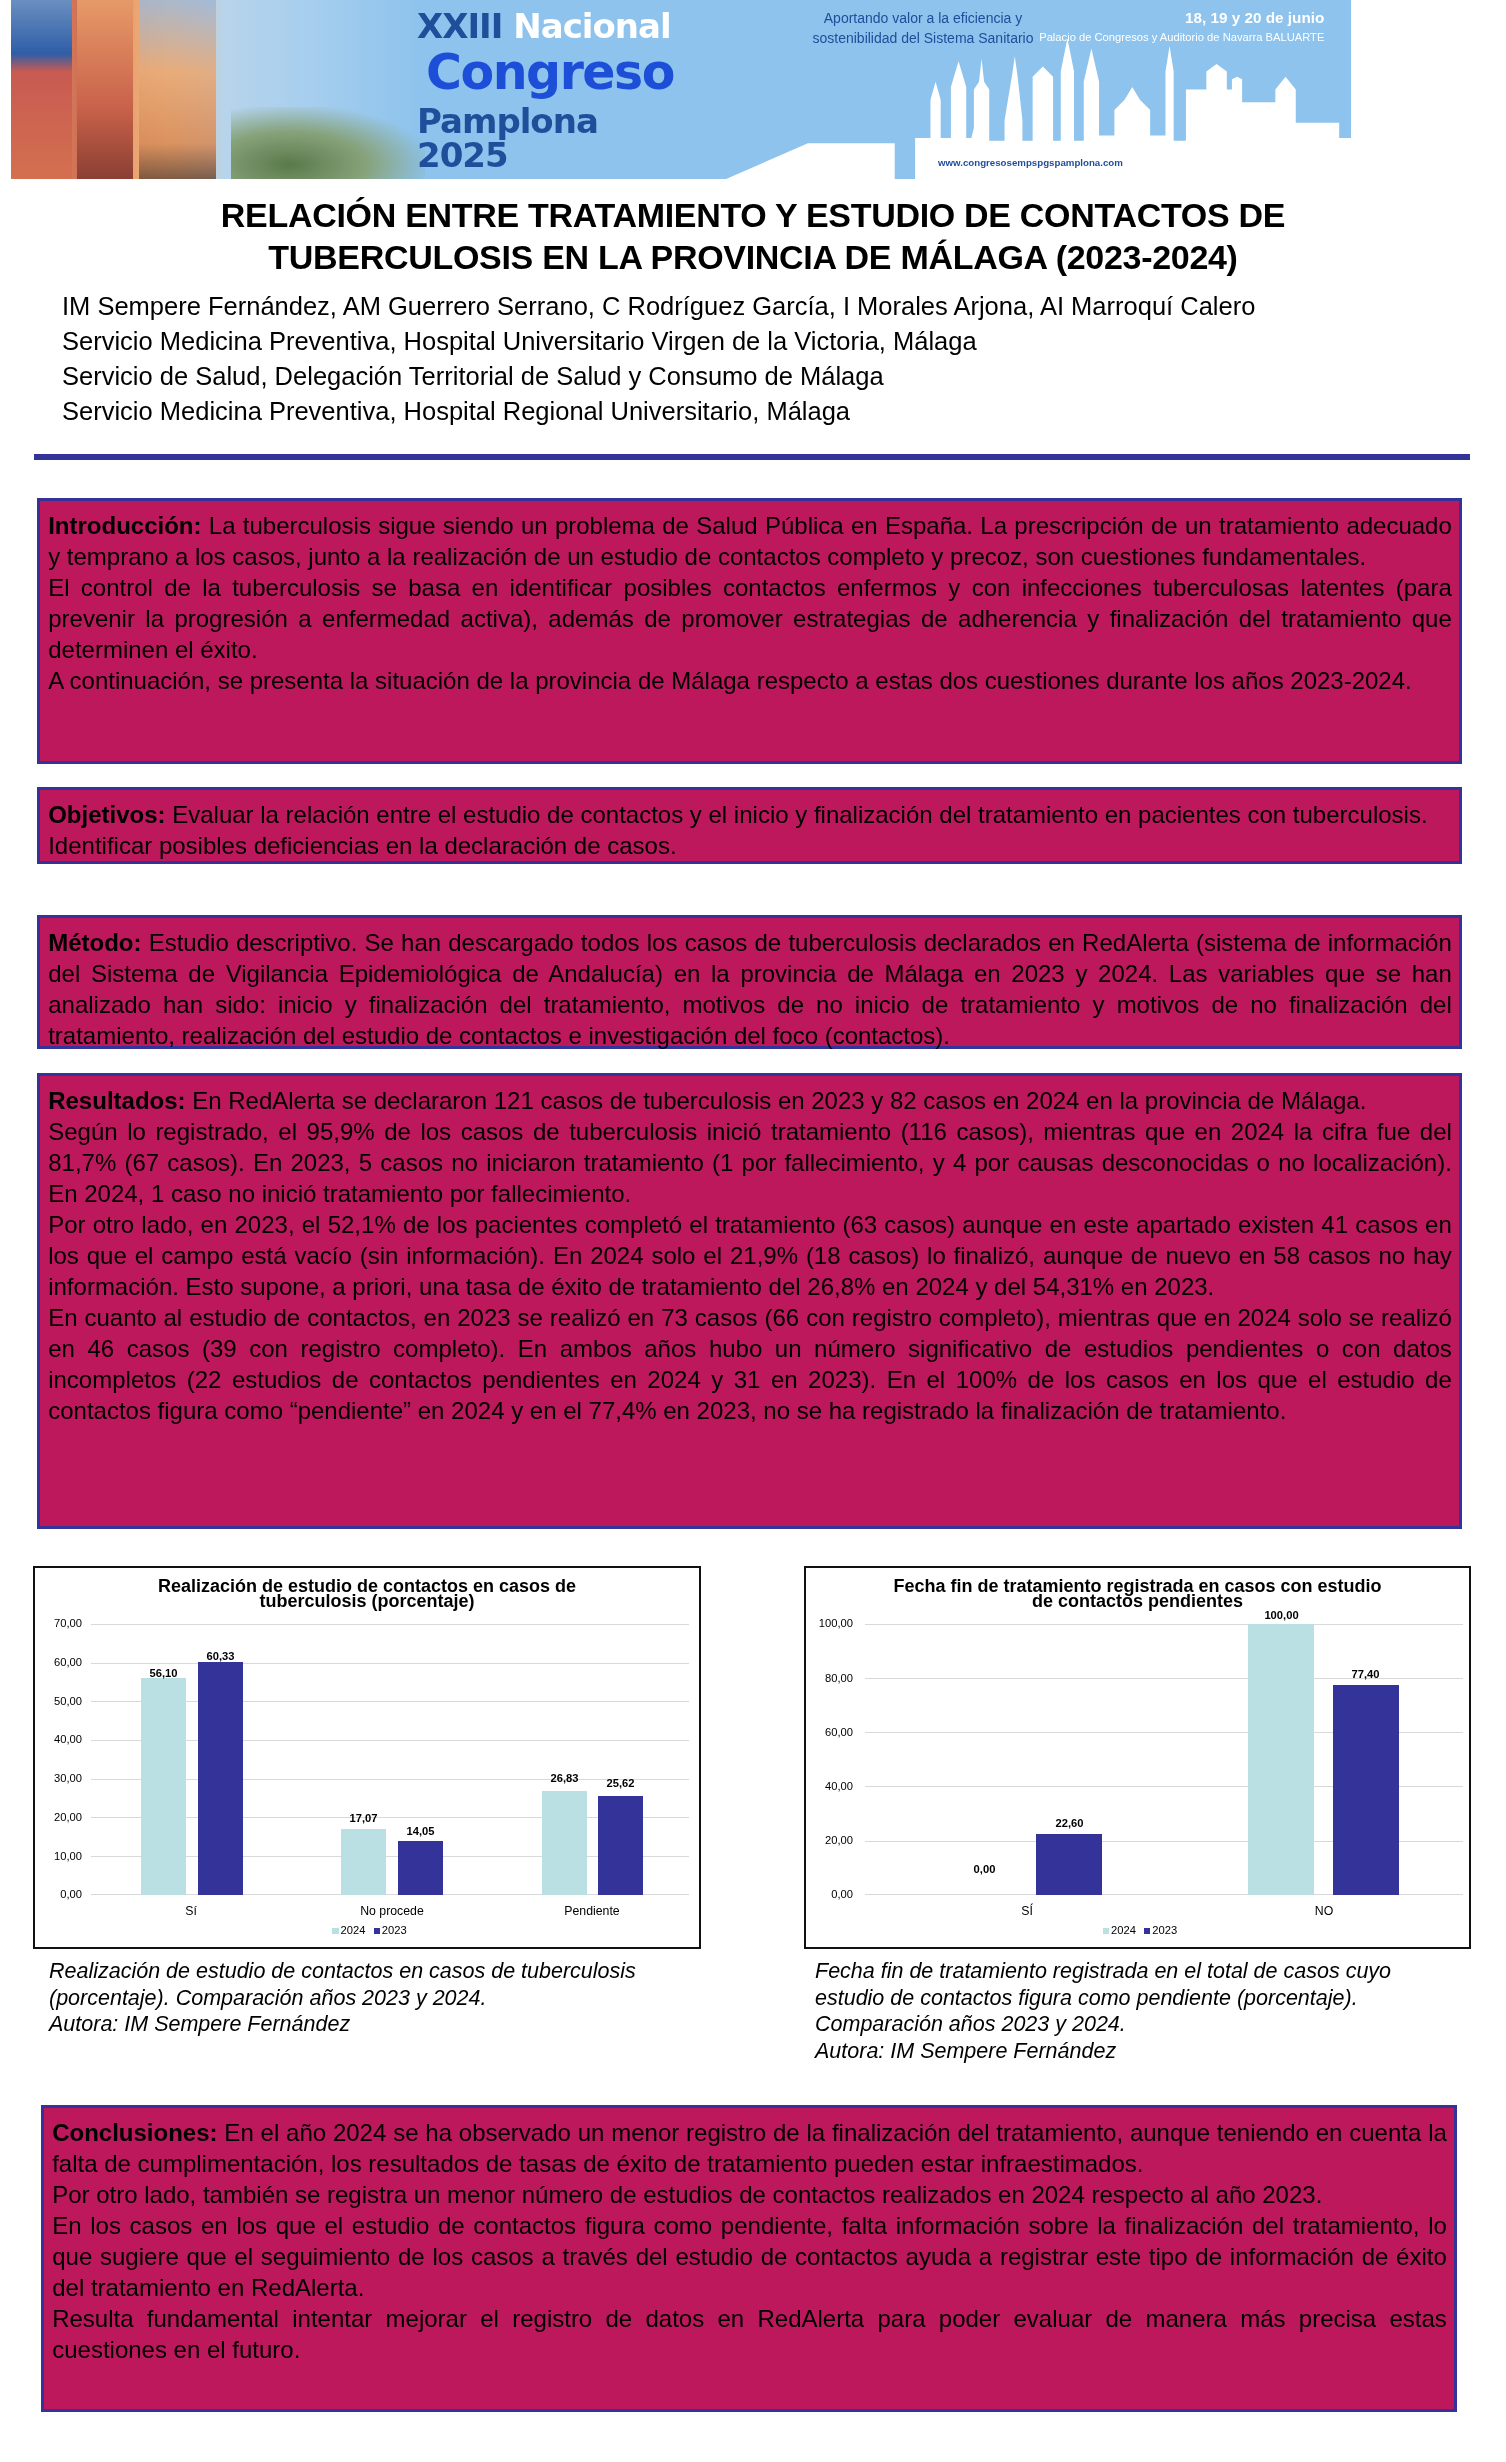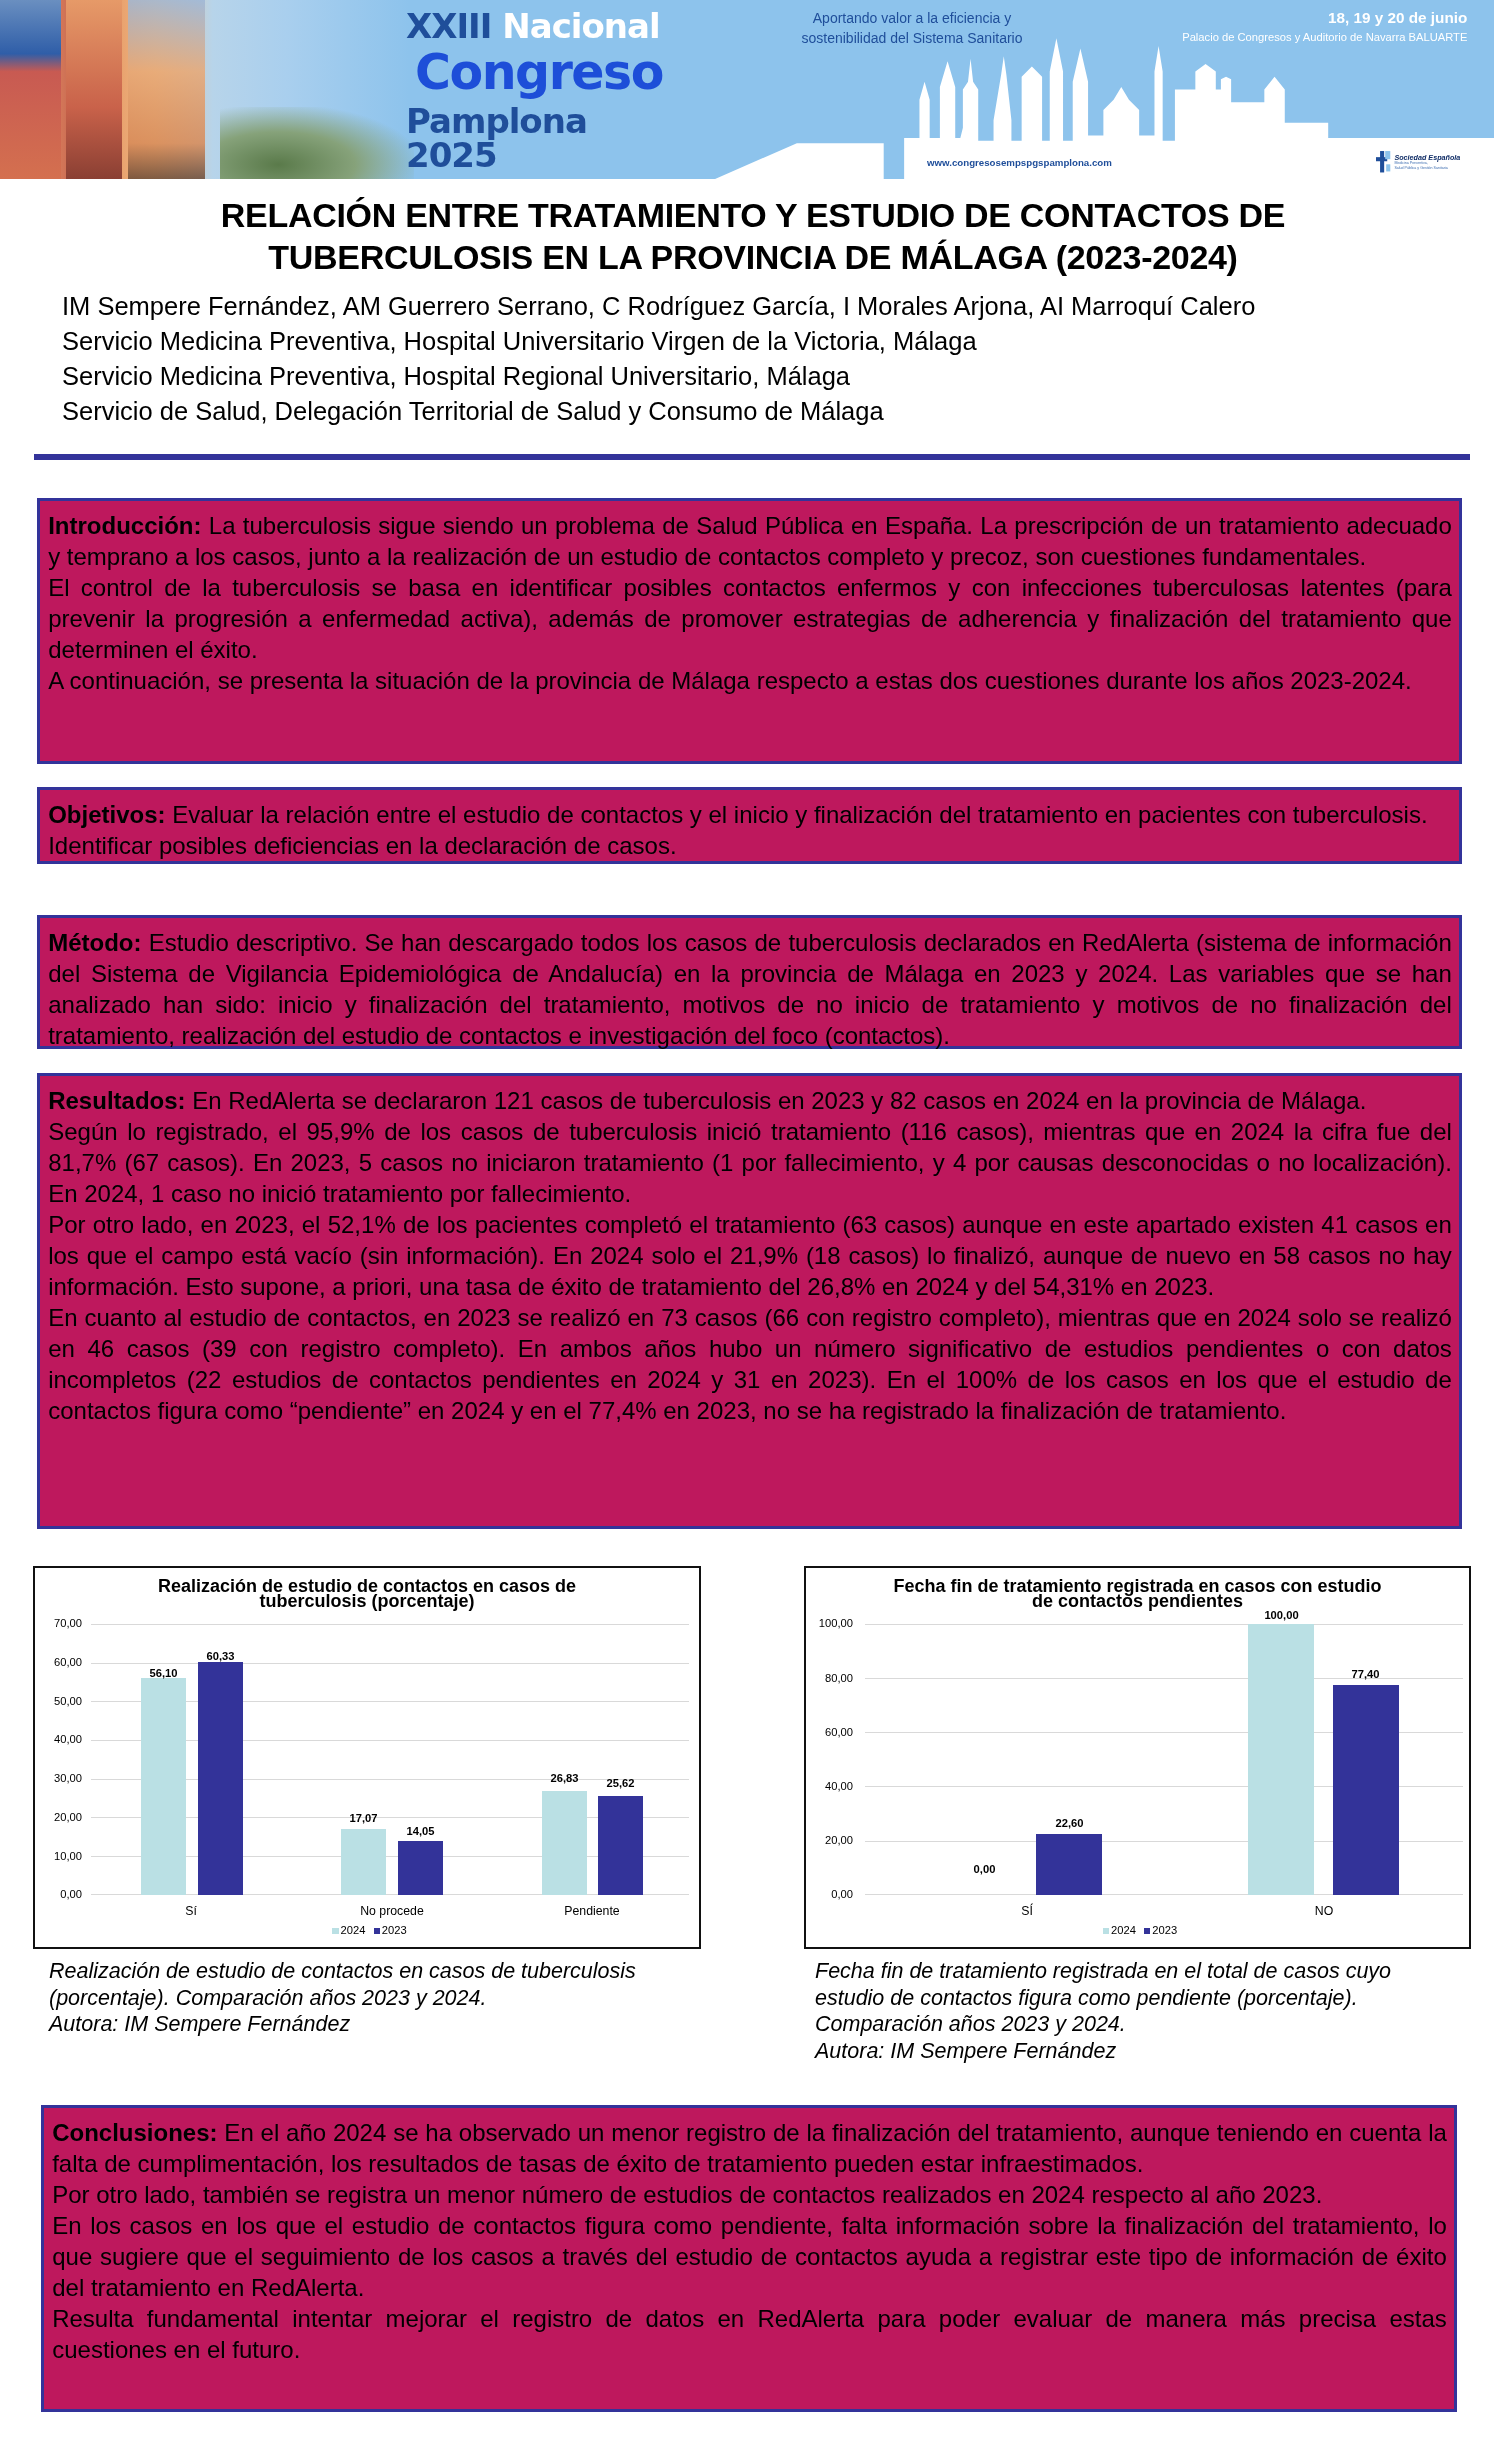--- a/index.html
+++ b/index.html
@@ -1,20 +1,20 @@
 <!DOCTYPE html>
 <html style="font-size:8.2px"><head>
 <meta charset="utf-8">
 <style>
   * { box-sizing: border-box; margin: 0; padding: 0; }
   html, body { width: 1506px; height: 2462px; background: #ffffff; overflow: hidden; }
   body { position: relative; font-family: "Liberation Sans", sans-serif; color: #000; }
 
   
-  .banner { position: absolute; left: 0; top: 0; width: 1494px; height: 179px; background: #8dc3ec; overflow: hidden; }
+  .banner { position: absolute; left: 11px; top: 0; width: 1340px; height: 179px; background: #8dc3ec; overflow: hidden; }
   .banner .photo { position: absolute; left: 0; top: 0; width: 409px; height: 179px;
     background: linear-gradient(90deg, #c8665a 0%, #d77a5a 14%, #b65a48 22%, #e9a36f 30%, #f0c08a 38%, #b7d4ea 52%, #a9cfee 70%, #8dc3ec 100%); }
   .banner .photo .bldg { position: absolute; top: 0; height: 179px; }
   .banner .photo .b1 { left: 0; width: 61px; background: linear-gradient(180deg,#6a8fc0 0%,#2f5ea8 30%,#c85a52 40%,#d4704f 100%); }
   .banner .photo .b2 { left: 66px; width: 56px; background: linear-gradient(180deg,#e69a68,#c9624a 60%,#8a3f33); }
   .banner .photo .b3 { left: 128px; width: 77px; background: linear-gradient(180deg,#9eb7d6 0%,#e7a876 40%,#d78a58 80%,#6b4a36); opacity: .85; }
   .banner .photo .trees { position: absolute; left: 220px; bottom: 0; width: 194px; height: 72px;
     background: radial-gradient(ellipse at 30% 80%, #5a7a4a 0%, #86a27a 40%, rgba(141,195,236,0) 75%); }
   .banner .congress { position: absolute; left: 406px; top: 9.2px; width: 266px; font-family: "DejaVu Sans", sans-serif; font-weight: bold; line-height: 1; }
   .banner .congress .l1 { font-size: 34px; color: #1f4e9a; letter-spacing: -1px; }
@@ -109,22 +109,22 @@
   </div>
 </div>
 
 <div class="title">
   <div>RELACIÓN ENTRE TRATAMIENTO Y ESTUDIO DE CONTACTOS DE</div>
   <div>TUBERCULOSIS EN LA PROVINCIA DE MÁLAGA (2023-2024)</div>
 </div>
 <div class="authors">
   <div>IM Sempere Fernández, AM Guerrero Serrano, C Rodríguez García, I Morales Arjona, AI Marroquí Calero</div>
   <div>Servicio Medicina Preventiva, Hospital Universitario Virgen de la Victoria, Málaga</div>
+  <div>Servicio de Salud, Delegación Territorial de Salud y Consumo de Málaga</div>
   <div>Servicio Medicina Preventiva, Hospital Regional Universitario, Málaga</div>
-  <div>Servicio de Salud, Delegación Territorial de Salud y Consumo de Málaga</div>
 </div>
 <div class="rule"></div>
 
 <div class="box" id="intro">
   <p><span class="lead">Introducción:</span><span> La tuberculosis sigue siendo un problema de Salud Pública en España. La prescripción de un tratamiento adecuado y temprano a los casos, junto a la realización de un estudio de contactos completo y precoz, son cuestiones fundamentales.</span></p>
   <p>El control de la tuberculosis se basa en identificar posibles contactos enfermos y con infecciones tuberculosas latentes (para prevenir la progresión a enfermedad activa), además de promover estrategias de adherencia y finalización del tratamiento que determinen el éxito.</p>
   <p>A continuación, se presenta la situación de la provincia de Málaga respecto a estas dos cuestiones durante los años 2023-2024.</p>
 </div>
 
 <div class="box" id="objetivos">

